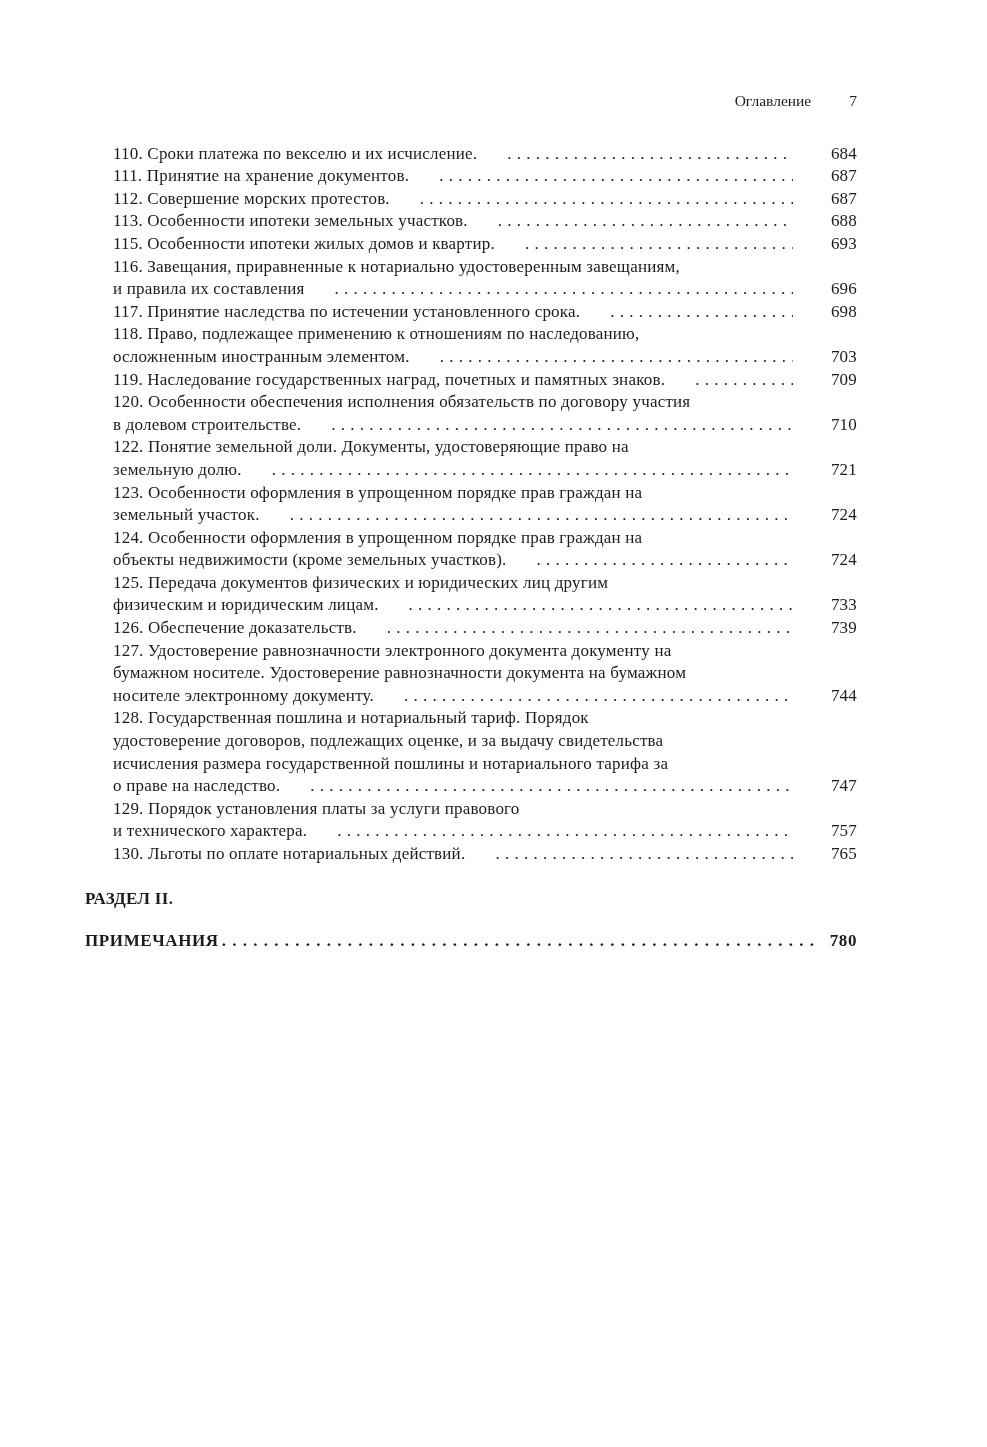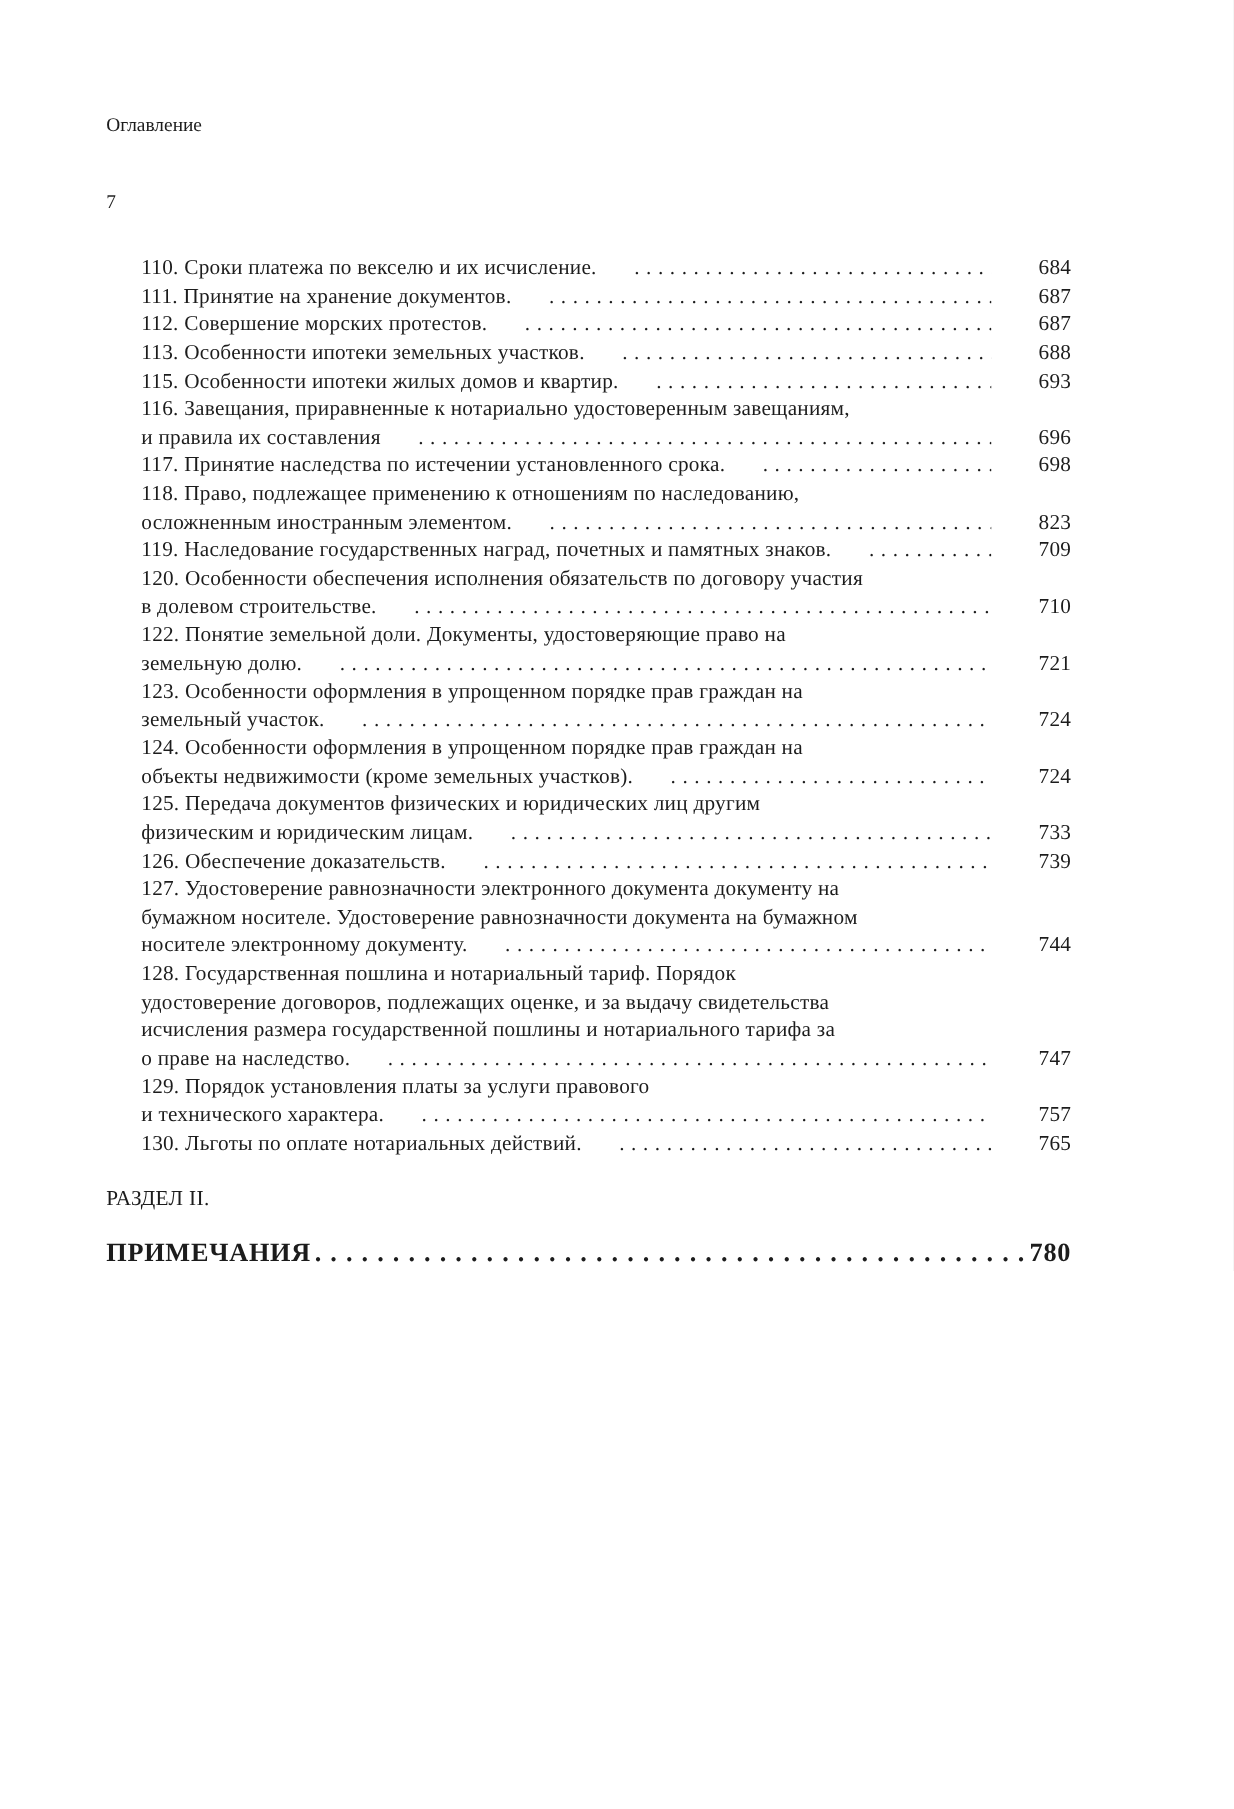--- a/index.html
+++ b/index.html
@@ -17,21 +17,20 @@
     position: relative;
     overflow: hidden;
   }
   .running-head {
     display: flex;
     justify-content: flex-end;
     align-items: baseline;
     gap: 38px;
     font-size: 15.5px;
     margin-bottom: 30px;
-    flex-direction: column;
   }
   .toc-block { margin-left: 28px; }
   .entry { }
   .line {
     display: flex;
     align-items: baseline;
     letter-spacing: 0.2px;
     gap: 27px;
   }
   .line-text { white-space: pre-wrap; }
@@ -46,34 +45,34 @@
     content: ". . . . . . . . . . . . . . . . . . . . . . . . . . . . . . . . . . . . . . . . . . . . . . . . . . . . . . . . . . . . . . . . . . . . . . . . . . . . . . . . . . . . . . . . . . . . . . . . . . . . . . . . . . . . . . . . . . . . . . . . . . . . . . . .";
     letter-spacing: 0.5px;
   }
   .page-num {
     min-width: 34px;
     text-align: right;
     flex: none;
   }
   .sections { margin-top: 22px; }
   .section-razdel {
-    font-weight: normal;
+    font-weight: bold;
     letter-spacing: 0.3px;
   }
   .section-literature {
     display: flex;
     align-items: baseline;
     letter-spacing: 0.3px;
     margin-top: 3px;
   }
   .section-notes {
     display: flex;
     align-items: baseline;
     font-weight: bold;
-    font-size: 21px;
+    font-size: 17px;
     letter-spacing: 0.6px;
     margin-top: 20px;
   }
   .section-notes .leader::after,
   .section-literature .leader::after { letter-spacing: 1px; }
 </style>
 </head>
 <body>
 
 <div class="page">
@@ -136,21 +135,21 @@
           <span class="page-num">698</span>
         </div>
       </div>
       <div class="entry">
         <div class="line">
           <span class="line-text">118. Право, подлежащее применению к отношениям по наследованию,</span>
         </div>
         <div class="line">
           <span class="line-text">осложненным иностранным элементом.</span>
           <span class="leader"></span>
-          <span class="page-num">823</span>
+          <span class="page-num">703</span>
         </div>
       </div>
       <div class="entry">
         <div class="line">
           <span class="line-text">119. Наследование государственных наград, почетных и памятных знаков.</span>
           <span class="leader"></span>
           <span class="page-num">709</span>
         </div>
       </div>
       <div class="entry">

